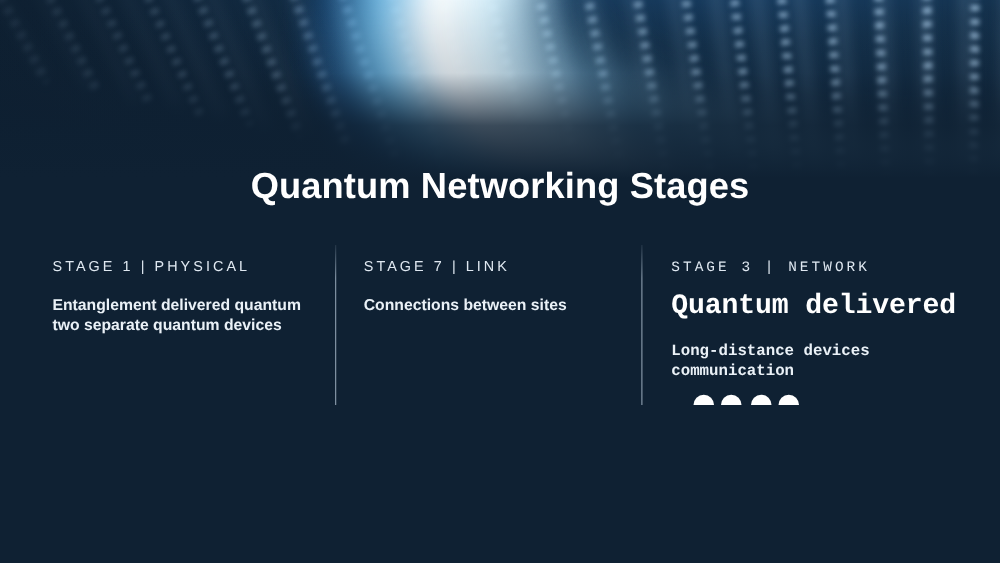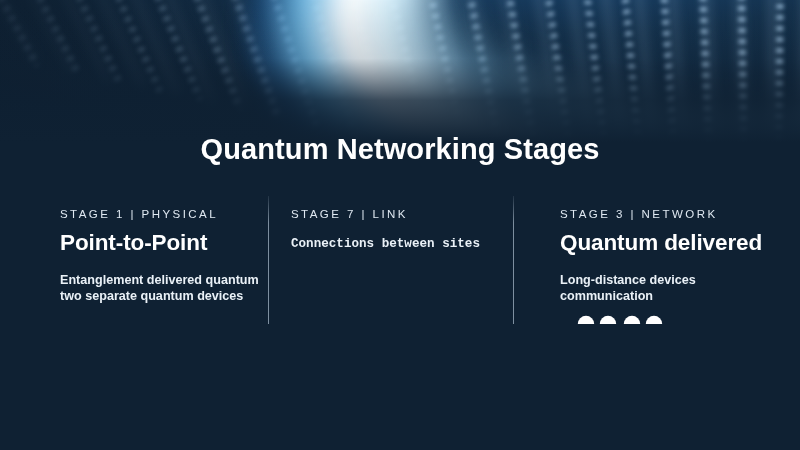--- a/index.html
+++ b/index.html
@@ -110,23 +110,23 @@
   }
   .divider{
     position:absolute;
     top:0;width:1px;height:222px;
     background:linear-gradient(180deg, rgba(197,214,230,0.10) 0%, rgba(197,214,230,0.60) 12%, rgba(197,214,230,0.62) 86%, rgba(197,214,230,0.12) 100%);
   }
   .divider.d1{left:268px;}
   .divider.d2{left:513px;}
 
   .col{position:absolute;top:0;}
-  .col.c1{left:60px;width:208px;}
+  .col.c1{left:42px;width:208px;}
   .col.c2{left:291px;width:208px;}
-  .col.c3{left:560px;width:235px;}
+  .col.c3{left:537px;width:235px;font-family:Liberation Mono, monospace;}
 
   .eyebrow{
     color:#dfe8f1;
     font-size:11.5px;
     font-weight:normal;
     letter-spacing:2.45px;
     margin-top:12px;
     white-space:nowrap;
   }
   .headline{
@@ -138,21 +138,21 @@
     letter-spacing:-0.1px;
   }
   .body{
     color:#eaf1f7;
     font-size:12.6px;
     line-height:16.4px;
     margin-top:16px;
     font-weight:bold;
     max-width:200px;
   }
-  .col.c2 .body{max-width:210px;font-family:Liberation Mono, monospace;}
+  .col.c2 .body{max-width:210px;}
   .col.c3 .body{max-width:205px;}
 
   .graphic{position:absolute;}
   .graphic svg{display:block;}
   .g1{left:0px;top:156px;}
   .g2{left:0px;top:129px;}
   .g3{left:0px;top:118px;}
 </style>
 </head>
 <body>
@@ -224,21 +224,20 @@
 
     <div class="title">Quantum Networking Stages</div>
 
     <div class="columns">
 
       <div class="divider d1"></div>
       <div class="divider d2"></div>
 
       <div class="col c1">
         <div class="eyebrow">STAGE 1 | PHYSICAL</div>
-        <div class="headline">Point-to-Point</div>
         <div class="body">Entanglement delivered quantum two separate quantum devices</div>
         <div class="graphic g1">
           <svg width="80" height="34" viewBox="0 0 80 34" aria-hidden="true">
             <line x1="18" y1="17" x2="52" y2="17" stroke="#b9cbdb" stroke-width="1.6" opacity="0.75"></line>
             <circle cx="18" cy="17" r="9" fill="#ffffff"></circle>
             <circle cx="52" cy="17" r="9" fill="#ffffff"></circle>
           </svg>
         </div>
       </div>
 

